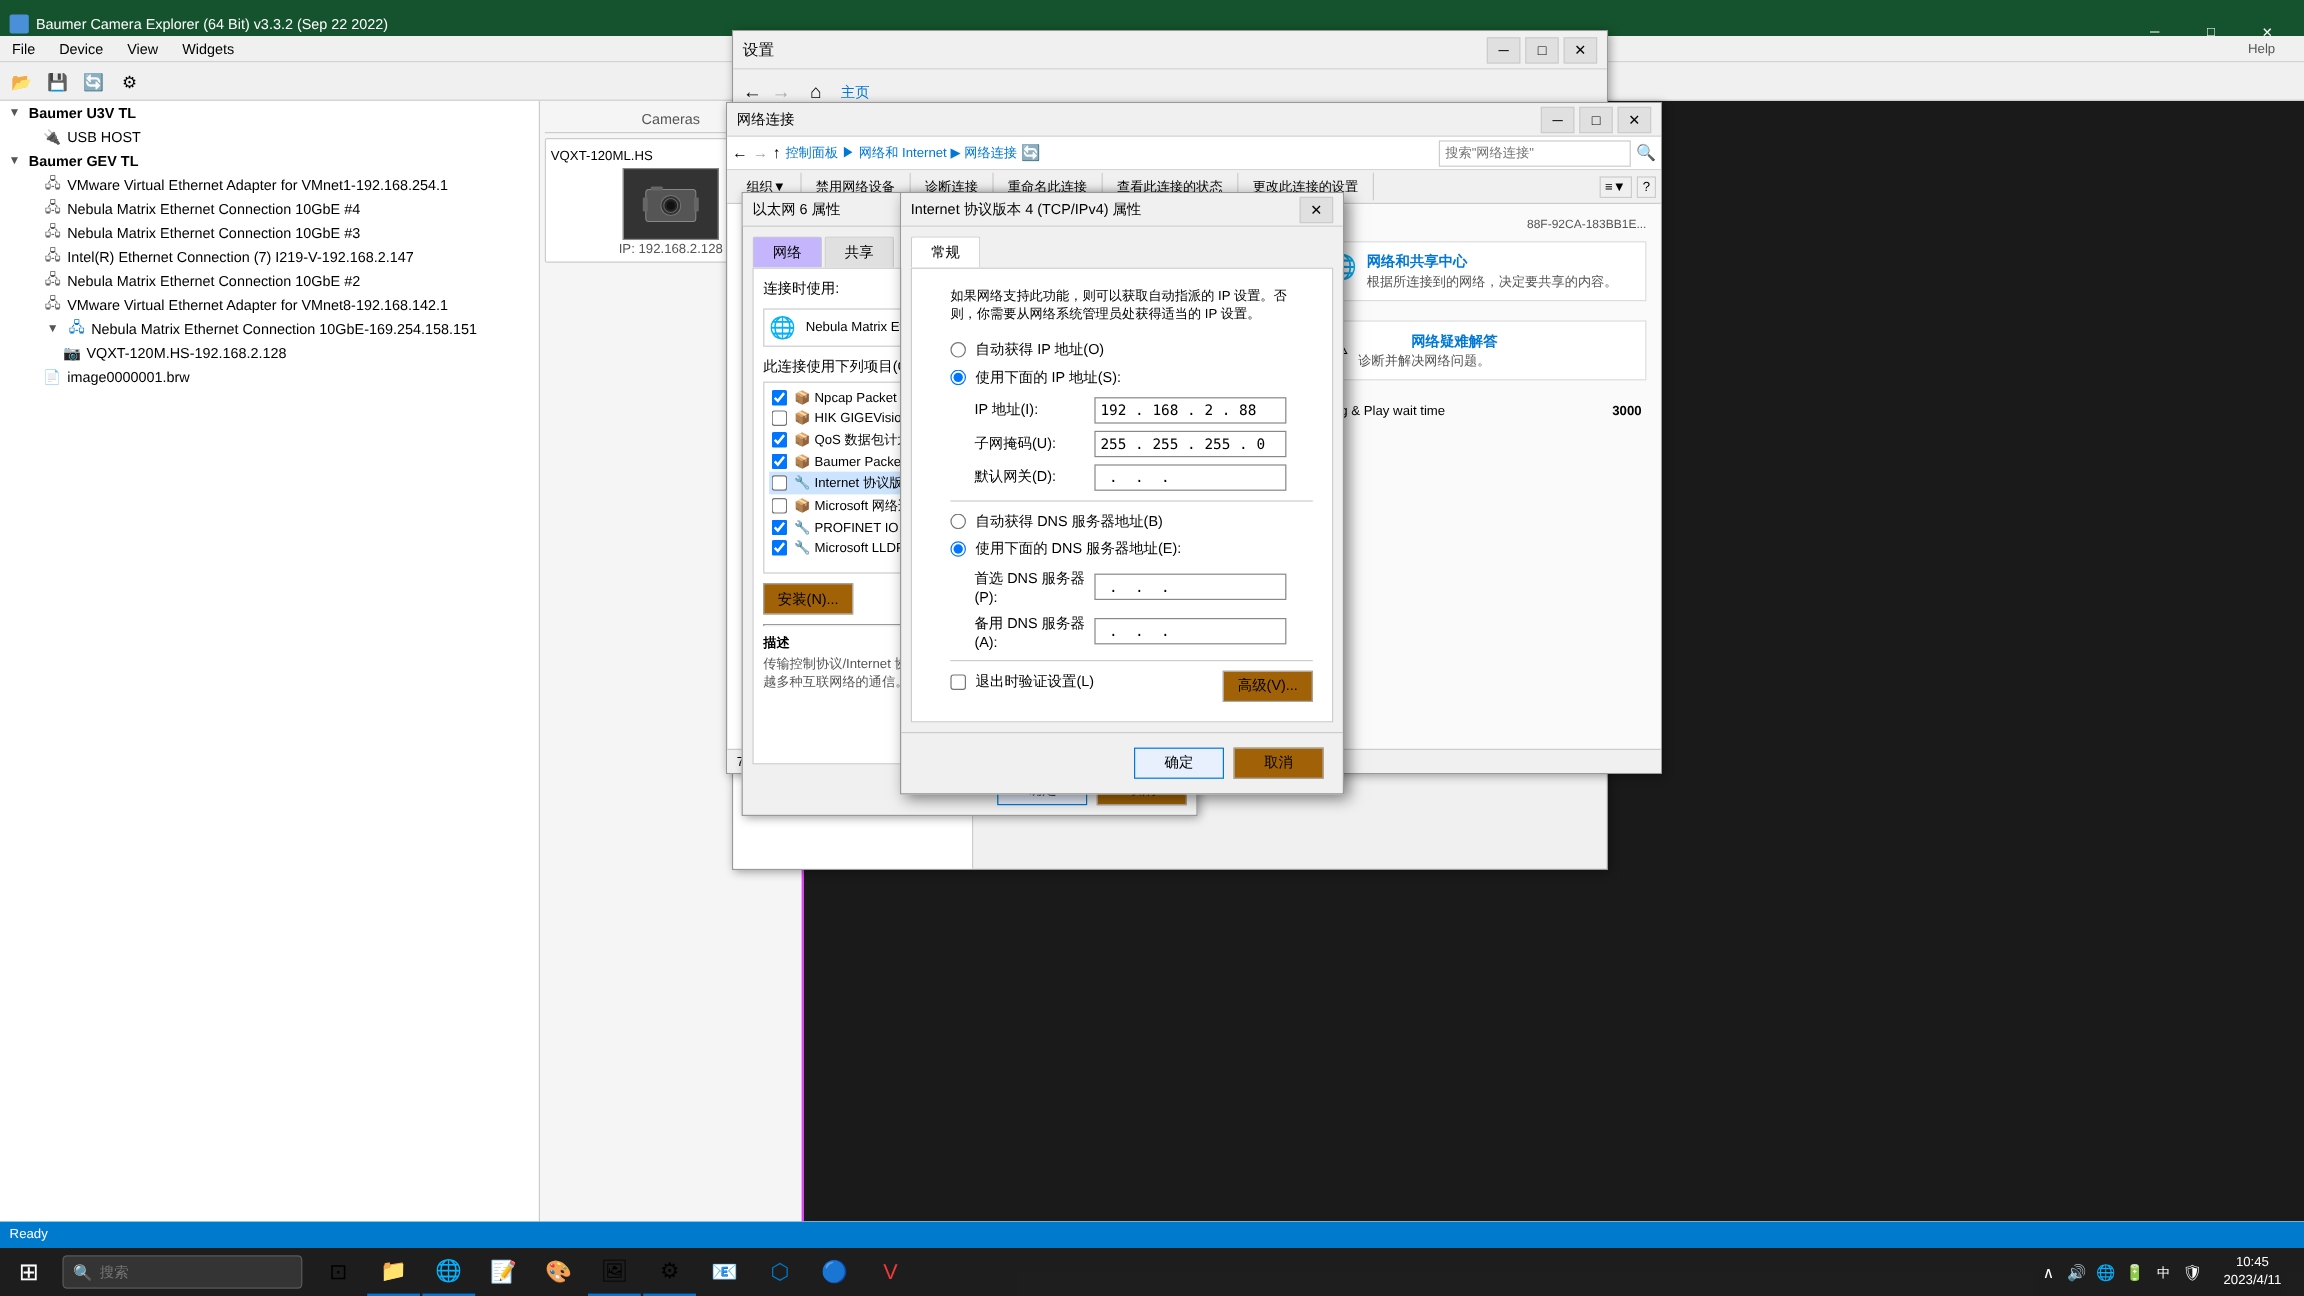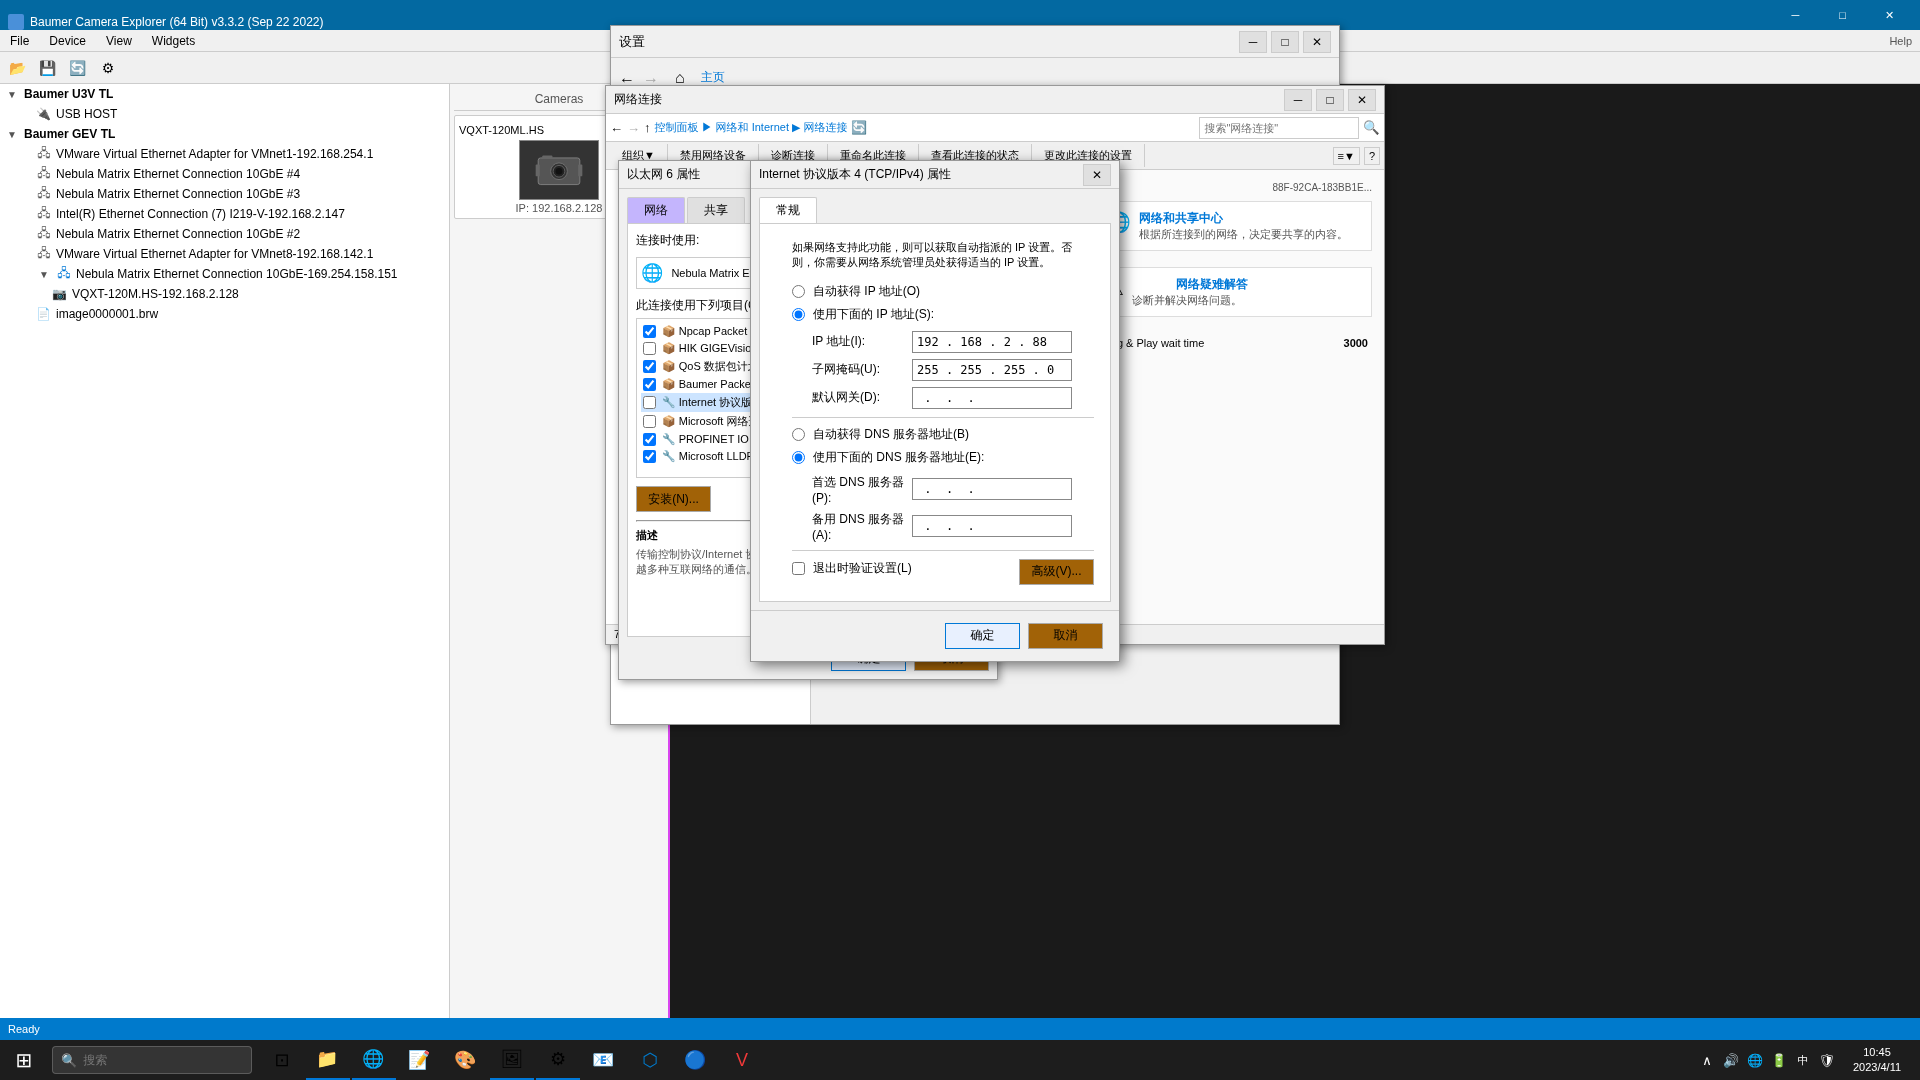--- a/index.html
+++ b/index.html
@@ -2,21 +2,21 @@
 <html><head>
   <meta charset="utf-8">
   <style>
     * { box-sizing: border-box; margin: 0; padding: 0; }
     body { font-family: 'Segoe UI', Arial, sans-serif; font-size: 12px; background: #1e1e1e; color: #000; width: 1920px; height: 1080px; overflow: hidden; position: relative; }
 
     
     .main-window { position: absolute; top: 0; left: 0; width: 1920px; height: 1040px; background: #f0f0f0; display: flex; flex-direction: column; }
 
     
-    .title-bar { background: #0369a1; color: #fff; height: 30px; display: flex; align-items: flex-end; justify-content: space-between; padding: 0 8px; flex-shrink: 0; }
+    .title-bar { background: #14532d; color: #fff; height: 30px; display: flex; align-items: flex-start; justify-content: space-between; padding: 12px 8px; flex-shrink: 0; }
     .title-bar-left { display: flex; align-items: center; gap: 6px; }
     .title-bar-icon { width: 16px; height: 16px; background: #4a90d9; border-radius: 2px; display: inline-block; }
     .title-bar-title { font-size: 12px; color: #fff; }
     .title-bar-controls { display: flex; gap: 2px; }
     .title-btn { width: 45px; height: 30px; border: none; background: transparent; color: #fff; cursor: pointer; font-size: 11px; display: flex; align-items: center; justify-content: center; }
 
     
     .menu-bar { background: #f0f0f0; height: 22px; display: flex; align-items: center; border-bottom: 1px solid #ccc; flex-shrink: 0; }
     .menu-item { padding: 2px 10px; font-size: 12px; cursor: pointer; height: 22px; display: flex; align-items: center; }
 
@@ -140,21 +140,21 @@
       <button class="title-btn">□</button>
       <button class="title-btn close">✕</button>
     </div>
   </div>
 
   <div class="menu-bar">
     <span class="menu-item">File</span>
     <span class="menu-item">Device</span>
     <span class="menu-item">View</span>
     <span class="menu-item">Widgets</span>
-    <span style="margin-left:auto;padding-right:8px;font-size:11px;color:#555;">Help</span>
+    <span style="margin-left:auto;padding-right:24px;font-size:11px;color:#555;">Help</span>
   </div>
 
   <div class="toolbar">
     <button class="toolbar-btn">📂</button>
     <button class="toolbar-btn">💾</button>
     <button class="toolbar-btn">🔄</button>
     <button class="toolbar-btn">⚙</button>
   </div>
 
   <div class="content-area">

